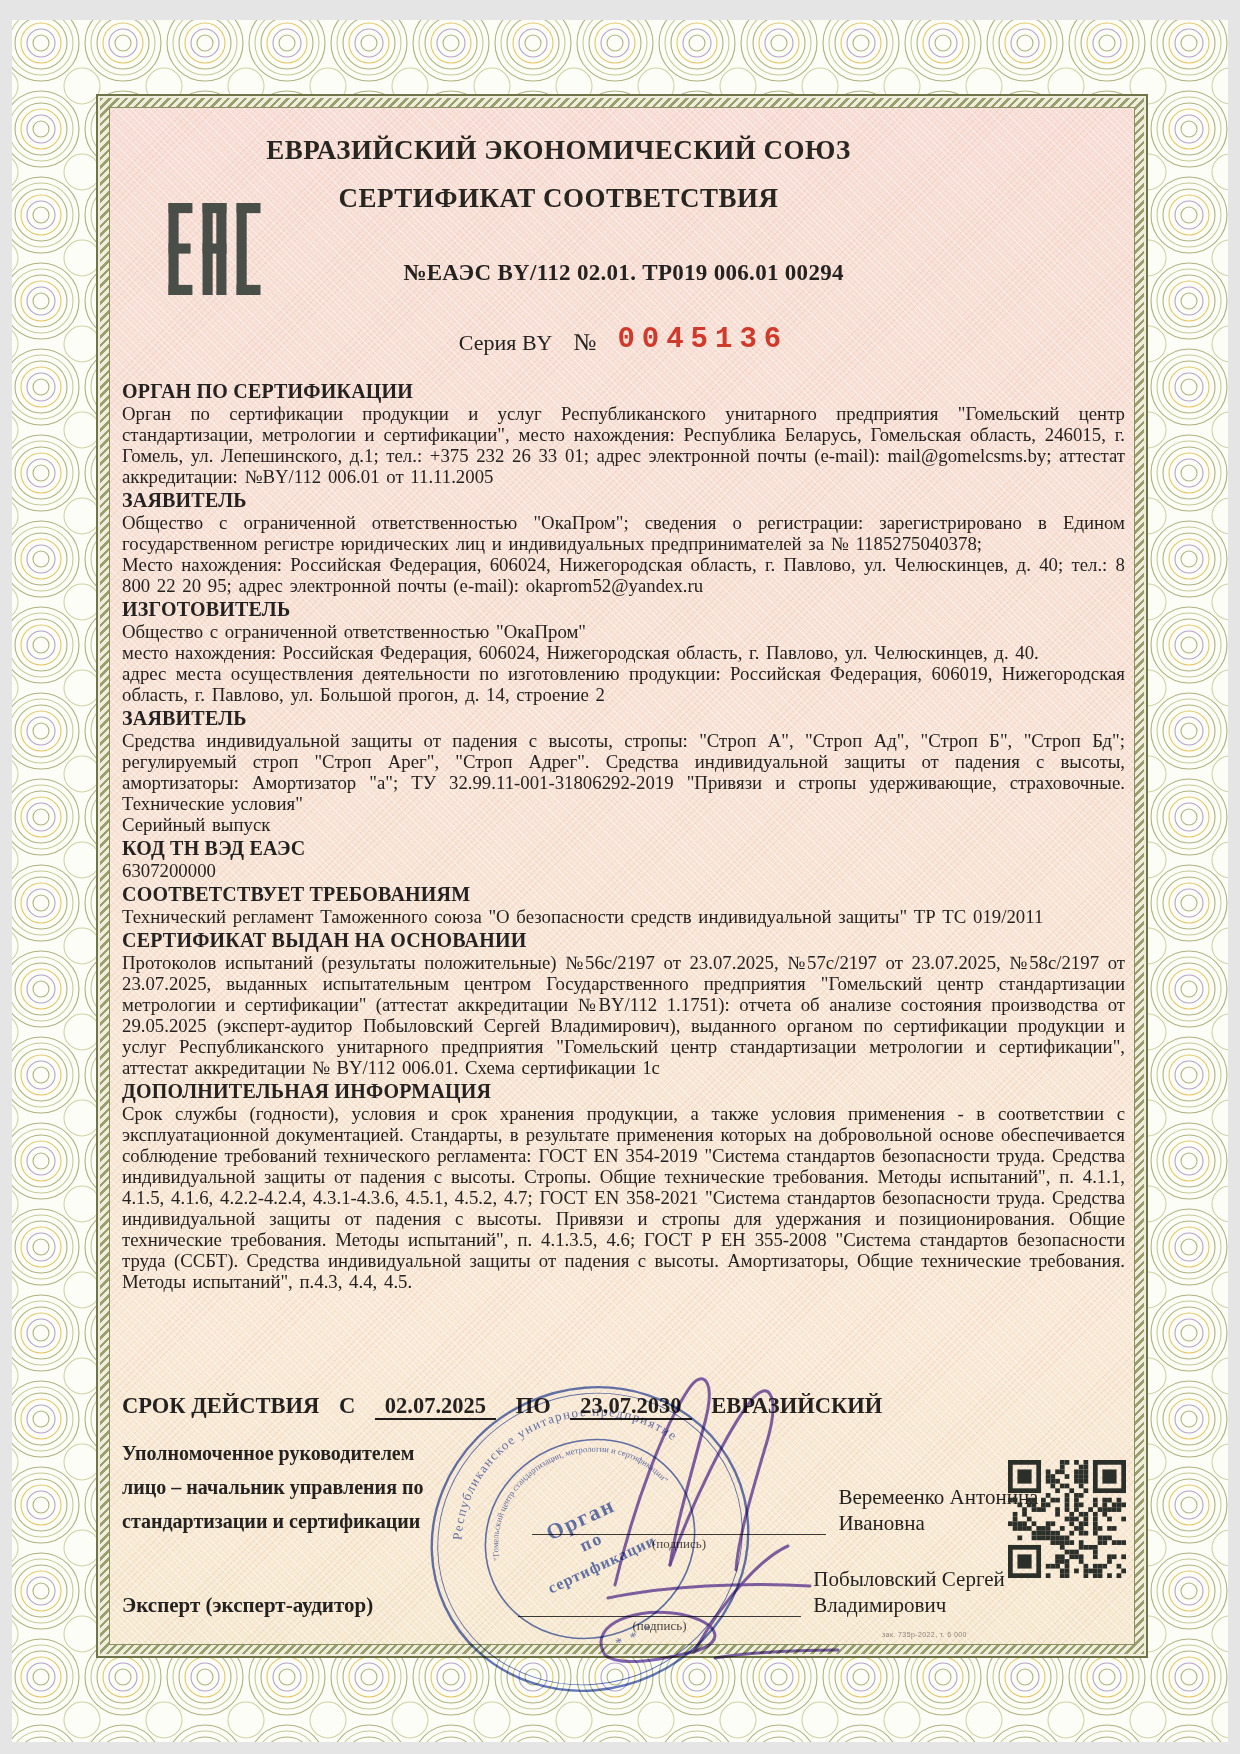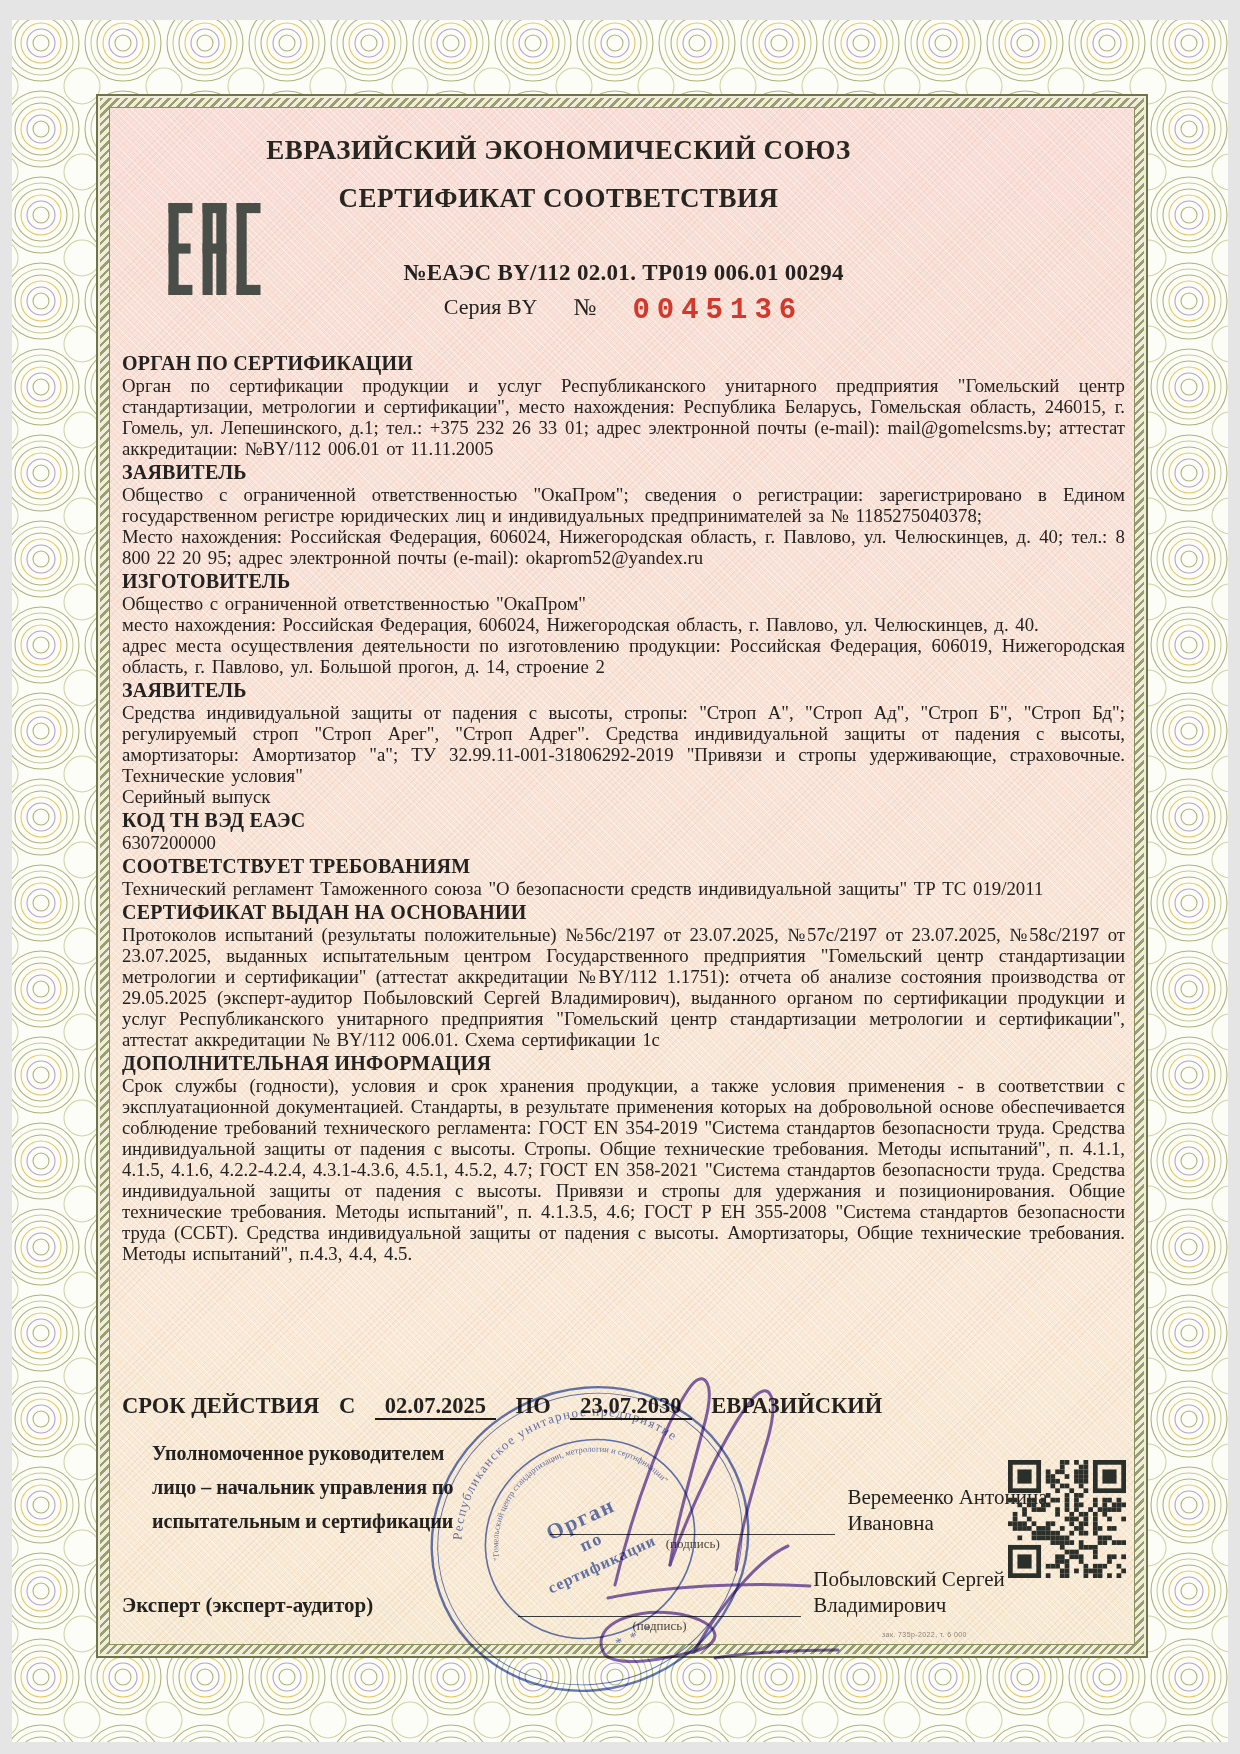--- a/index.html
+++ b/index.html
@@ -28,40 +28,40 @@
   .content{position:relative;display:flex;flex-direction:column;height:100%;box-sizing:border-box;
         padding:0 9px 10px 12px;}
 
   
   .eac-logo{position:absolute;left:57px;top:95px;width:95px;height:92px;}
   .title-1,.title-2{ text-align:center;font-weight:bold;font-size:27px;line-height:32px;
         letter-spacing:.5px;margin-right:130px;color:#26251f;}
   .title-1{margin-top:26px;}
   .title-2{margin-top:16px;}
   .cert-no{text-align:center;font-weight:bold;font-size:23px;line-height:26px;margin-top:46px;letter-spacing:.3px;}
-  .series-row{display:flex;justify-content:center;align-items:flex-start;gap:36px;margin-top:8px;height:34px;}
+  .series-row{display:flex;justify-content:center;align-items:flex-end;gap:21px;margin-top:36px;height:34px;}
   .series-label{font-size:22px;}
   .series-no-sign{font-size:24px;}
   .serial{font-family:"Liberation Mono",monospace;font-size:29px;letter-spacing:7px;
         color:var(--serial-red);font-weight:bold;}
 
   
   .sections{margin-top:22px;}
   .sec-heading{font-weight:bold;font-size:20px;line-height:24px;margin-top:1px;letter-spacing:.2px;}
   .para{font-size:18.8px;line-height:21px;text-align:justify;word-spacing:2px;}
   .grow{flex:1 1 auto;}
 
   
   .validity{font-weight:bold;font-size:22.5px;line-height:28px;margin-top:8px;white-space:nowrap;}
   .validity .gap{display:inline-block;width:14px;}
   .v-date{border-bottom:2.5px solid #1d1c1a;padding:0 10px;}
 
   
   .sigrow{display:flex;align-items:flex-end;margin-top:16px;}
-  .sig-role{width:372px;font-weight:bold;font-size:20px;line-height:34px;padding-bottom:14px;margin-left:30px;}
+  .sig-role{width:372px;font-weight:bold;font-size:20px;line-height:34px;padding-bottom:14px;}
   .sig-role-b{width:372px;font-weight:bold;font-size:21px;line-height:30px;padding-bottom:14px;}
   .sig-mid{width:300px;margin:0 12px 0 0;display:flex;flex-direction:column;align-items:center;padding-left:44px;}
   .sig-line{width:100%;border-bottom:1.5px solid #3a3936;height:0;}
   .sig-sub{font-size:13px;line-height:17px;color:#4a4641;}
   .sig-name{font-size:21px;line-height:26px;padding-bottom:16px;}
   .sigrow-b{margin-top:14px;}
 
   
   .qr{position:absolute;left:898px;top:1352px;width:118px;height:118px;}
   .print-note{position:absolute;left:772px;top:1523px;font-size:7px;letter-spacing:.4px;
@@ -163,21 +163,21 @@
             <span class="v-date">02.07.2025</span><span class="gap"></span>
             <span>ПО</span><span class="gap"></span>
             <span class="v-date">23.07.2030</span><span class="gap"></span>
             <span>ЕВРАЗИЙСКИЙ</span>
           </div>
 
           <div class="sigrow">
             <div class="sig-role">
               <div>Уполномоченное руководителем</div>
               <div>лицо – начальник управления по</div>
-              <div>испытательным и сертификации</div>
+              <div>стандартизации и сертификации</div>
             </div>
             <div class="sig-mid">
               <div class="sig-line"></div>
               <div class="sig-sub">(подпись)</div>
             </div>
             <div class="sig-name">Веремеенко Антонина Ивановна</div>
           </div>
 
           <div class="sigrow sigrow-b">
             <div class="sig-role-b">Эксперт (эксперт-аудитор)</div>

